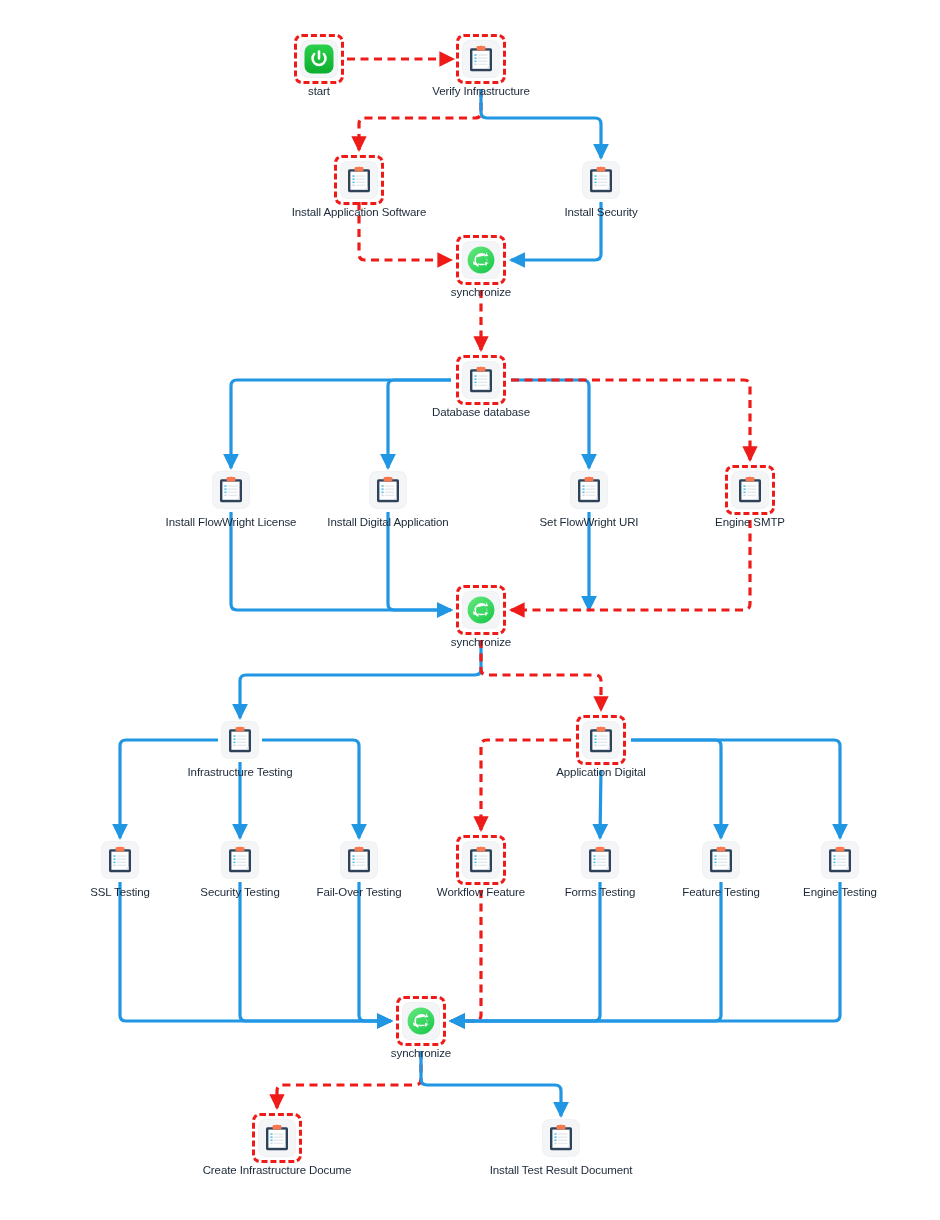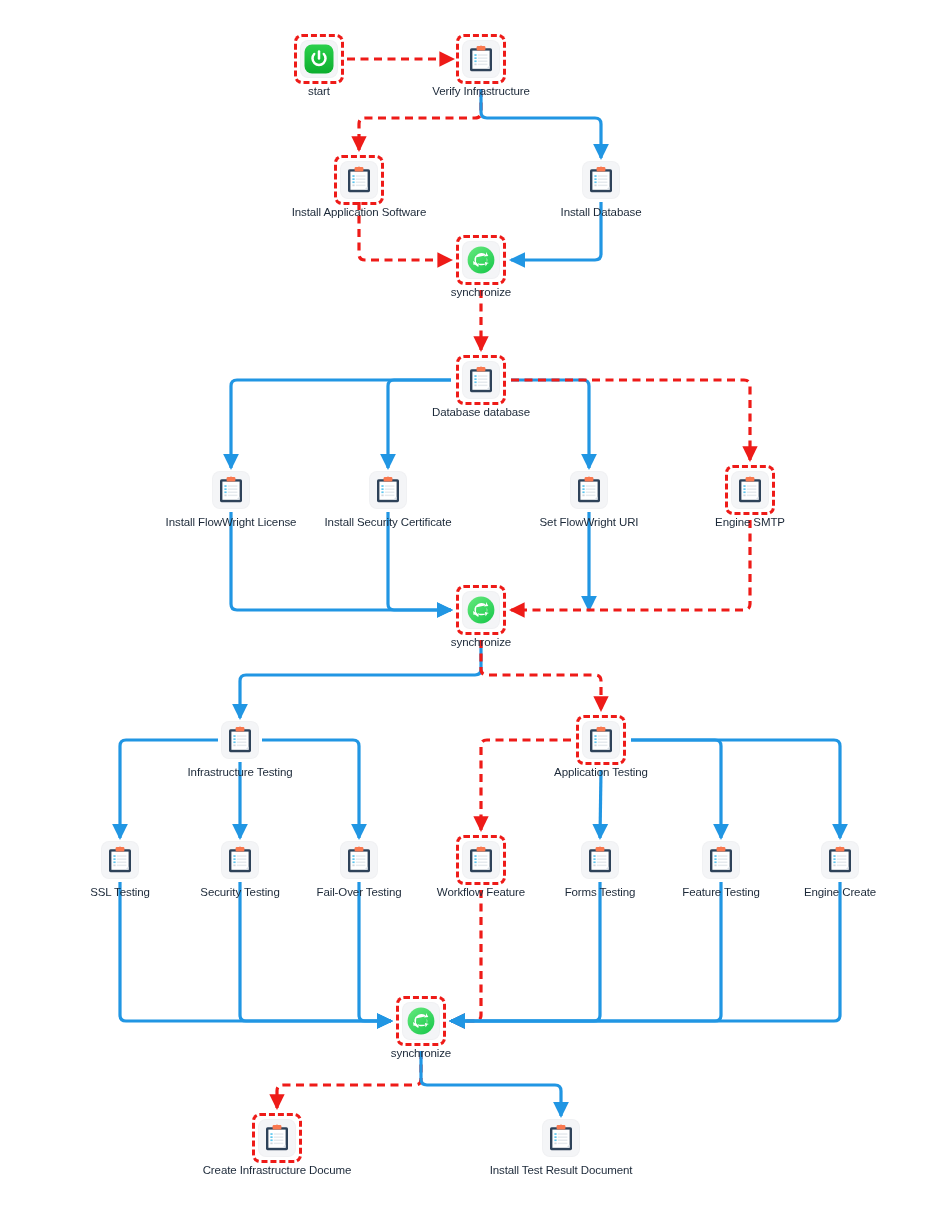--- a/index.html
+++ b/index.html
@@ -171,21 +171,21 @@
             <rect x="9.8" y="12.4" width="9.6" height="1.5" fill="#e6eaee"></rect>
             <rect x="6.4" y="15.4" width="2.2" height="1.7" fill="#5ec6ee"></rect>
             <rect x="9.8" y="15.5" width="9.6" height="1.5" fill="#e6eaee"></rect>
             <rect x="6.4" y="18.5" width="2.2" height="1.7" fill="#cfd6dd"></rect>
             <rect x="9.8" y="18.6" width="9.6" height="1.5" fill="#e6eaee"></rect>
             <path d="M21.6 20.4 L21.6 23.8 L18.2 23.8 z" fill="#dbe1e7"></path>
             <rect x="8.6" y="1.1" width="8.8" height="4.4" rx="1.1" fill="#f9784f"></rect>
             <path d="M13 0.2 L15.1 2.3 L10.9 2.3 z" fill="#f9784f"></path>
           </svg>
         </div>
-        <div class="node-label">Install Database</div>
+        <div class="node-label">Install Security</div>
       </div>
       <div class="node sel" style="left: 481px; top: 260px;">
         <div class="node-sel"></div>
         <div class="node-box">
           <svg class="ico" width="30" height="30" viewBox="0 0 30 30">
             <defs>
               <linearGradient id="gsync" x1="0.1" y1="0" x2="0.9" y2="1">
                 <stop offset="0" stop-color="#63e87c"></stop>
                 <stop offset="1" stop-color="#19c84b"></stop>
               </linearGradient>
@@ -251,21 +251,21 @@
             <rect x="9.8" y="12.4" width="9.6" height="1.5" fill="#e6eaee"></rect>
             <rect x="6.4" y="15.4" width="2.2" height="1.7" fill="#5ec6ee"></rect>
             <rect x="9.8" y="15.5" width="9.6" height="1.5" fill="#e6eaee"></rect>
             <rect x="6.4" y="18.5" width="2.2" height="1.7" fill="#cfd6dd"></rect>
             <rect x="9.8" y="18.6" width="9.6" height="1.5" fill="#e6eaee"></rect>
             <path d="M21.6 20.4 L21.6 23.8 L18.2 23.8 z" fill="#dbe1e7"></path>
             <rect x="8.6" y="1.1" width="8.8" height="4.4" rx="1.1" fill="#f9784f"></rect>
             <path d="M13 0.2 L15.1 2.3 L10.9 2.3 z" fill="#f9784f"></path>
           </svg>
         </div>
-        <div class="node-label">Install Security Certificate</div>
+        <div class="node-label">Install Digital Application</div>
       </div>
       <div class="node" style="left: 589px; top: 490px;">
         <div class="node-box">
           <svg class="ico" width="26" height="28" viewBox="0 0 26 28">
             <rect x="2" y="3.2" width="22" height="23" rx="1.6" fill="#2e4259"></rect>
             <rect x="4.4" y="5.6" width="17.2" height="18.2" fill="#ffffff"></rect>
             <rect x="6.4" y="9.2" width="2.2" height="1.7" fill="#5ec6ee"></rect>
             <rect x="9.8" y="9.3" width="9.6" height="1.5" fill="#e6eaee"></rect>
             <rect x="6.4" y="12.3" width="2.2" height="1.7" fill="#5ec6ee"></rect>
             <rect x="9.8" y="12.4" width="9.6" height="1.5" fill="#e6eaee"></rect>
@@ -352,21 +352,21 @@
             <rect x="9.8" y="12.4" width="9.6" height="1.5" fill="#e6eaee"></rect>
             <rect x="6.4" y="15.4" width="2.2" height="1.7" fill="#5ec6ee"></rect>
             <rect x="9.8" y="15.5" width="9.6" height="1.5" fill="#e6eaee"></rect>
             <rect x="6.4" y="18.5" width="2.2" height="1.7" fill="#cfd6dd"></rect>
             <rect x="9.8" y="18.6" width="9.6" height="1.5" fill="#e6eaee"></rect>
             <path d="M21.6 20.4 L21.6 23.8 L18.2 23.8 z" fill="#dbe1e7"></path>
             <rect x="8.6" y="1.1" width="8.8" height="4.4" rx="1.1" fill="#f9784f"></rect>
             <path d="M13 0.2 L15.1 2.3 L10.9 2.3 z" fill="#f9784f"></path>
           </svg>
         </div>
-        <div class="node-label">Application Testing</div>
+        <div class="node-label">Application Digital</div>
       </div>
       <div class="node" style="left: 120px; top: 860px;">
         <div class="node-box">
           <svg class="ico" width="26" height="28" viewBox="0 0 26 28">
             <rect x="2" y="3.2" width="22" height="23" rx="1.6" fill="#2e4259"></rect>
             <rect x="4.4" y="5.6" width="17.2" height="18.2" fill="#ffffff"></rect>
             <rect x="6.4" y="9.2" width="2.2" height="1.7" fill="#5ec6ee"></rect>
             <rect x="9.8" y="9.3" width="9.6" height="1.5" fill="#e6eaee"></rect>
             <rect x="6.4" y="12.3" width="2.2" height="1.7" fill="#5ec6ee"></rect>
             <rect x="9.8" y="12.4" width="9.6" height="1.5" fill="#e6eaee"></rect>
@@ -493,21 +493,21 @@
             <rect x="9.8" y="12.4" width="9.6" height="1.5" fill="#e6eaee"></rect>
             <rect x="6.4" y="15.4" width="2.2" height="1.7" fill="#5ec6ee"></rect>
             <rect x="9.8" y="15.5" width="9.6" height="1.5" fill="#e6eaee"></rect>
             <rect x="6.4" y="18.5" width="2.2" height="1.7" fill="#cfd6dd"></rect>
             <rect x="9.8" y="18.6" width="9.6" height="1.5" fill="#e6eaee"></rect>
             <path d="M21.6 20.4 L21.6 23.8 L18.2 23.8 z" fill="#dbe1e7"></path>
             <rect x="8.6" y="1.1" width="8.8" height="4.4" rx="1.1" fill="#f9784f"></rect>
             <path d="M13 0.2 L15.1 2.3 L10.9 2.3 z" fill="#f9784f"></path>
           </svg>
         </div>
-        <div class="node-label">Engine Create</div>
+        <div class="node-label">Engine Testing</div>
       </div>
       <div class="node sel" style="left: 421px; top: 1021px;">
         <div class="node-sel"></div>
         <div class="node-box">
           <svg class="ico" width="30" height="30" viewBox="0 0 30 30">
             <defs>
               <linearGradient id="gsync" x1="0.1" y1="0" x2="0.9" y2="1">
                 <stop offset="0" stop-color="#63e87c"></stop>
                 <stop offset="1" stop-color="#19c84b"></stop>
               </linearGradient>

